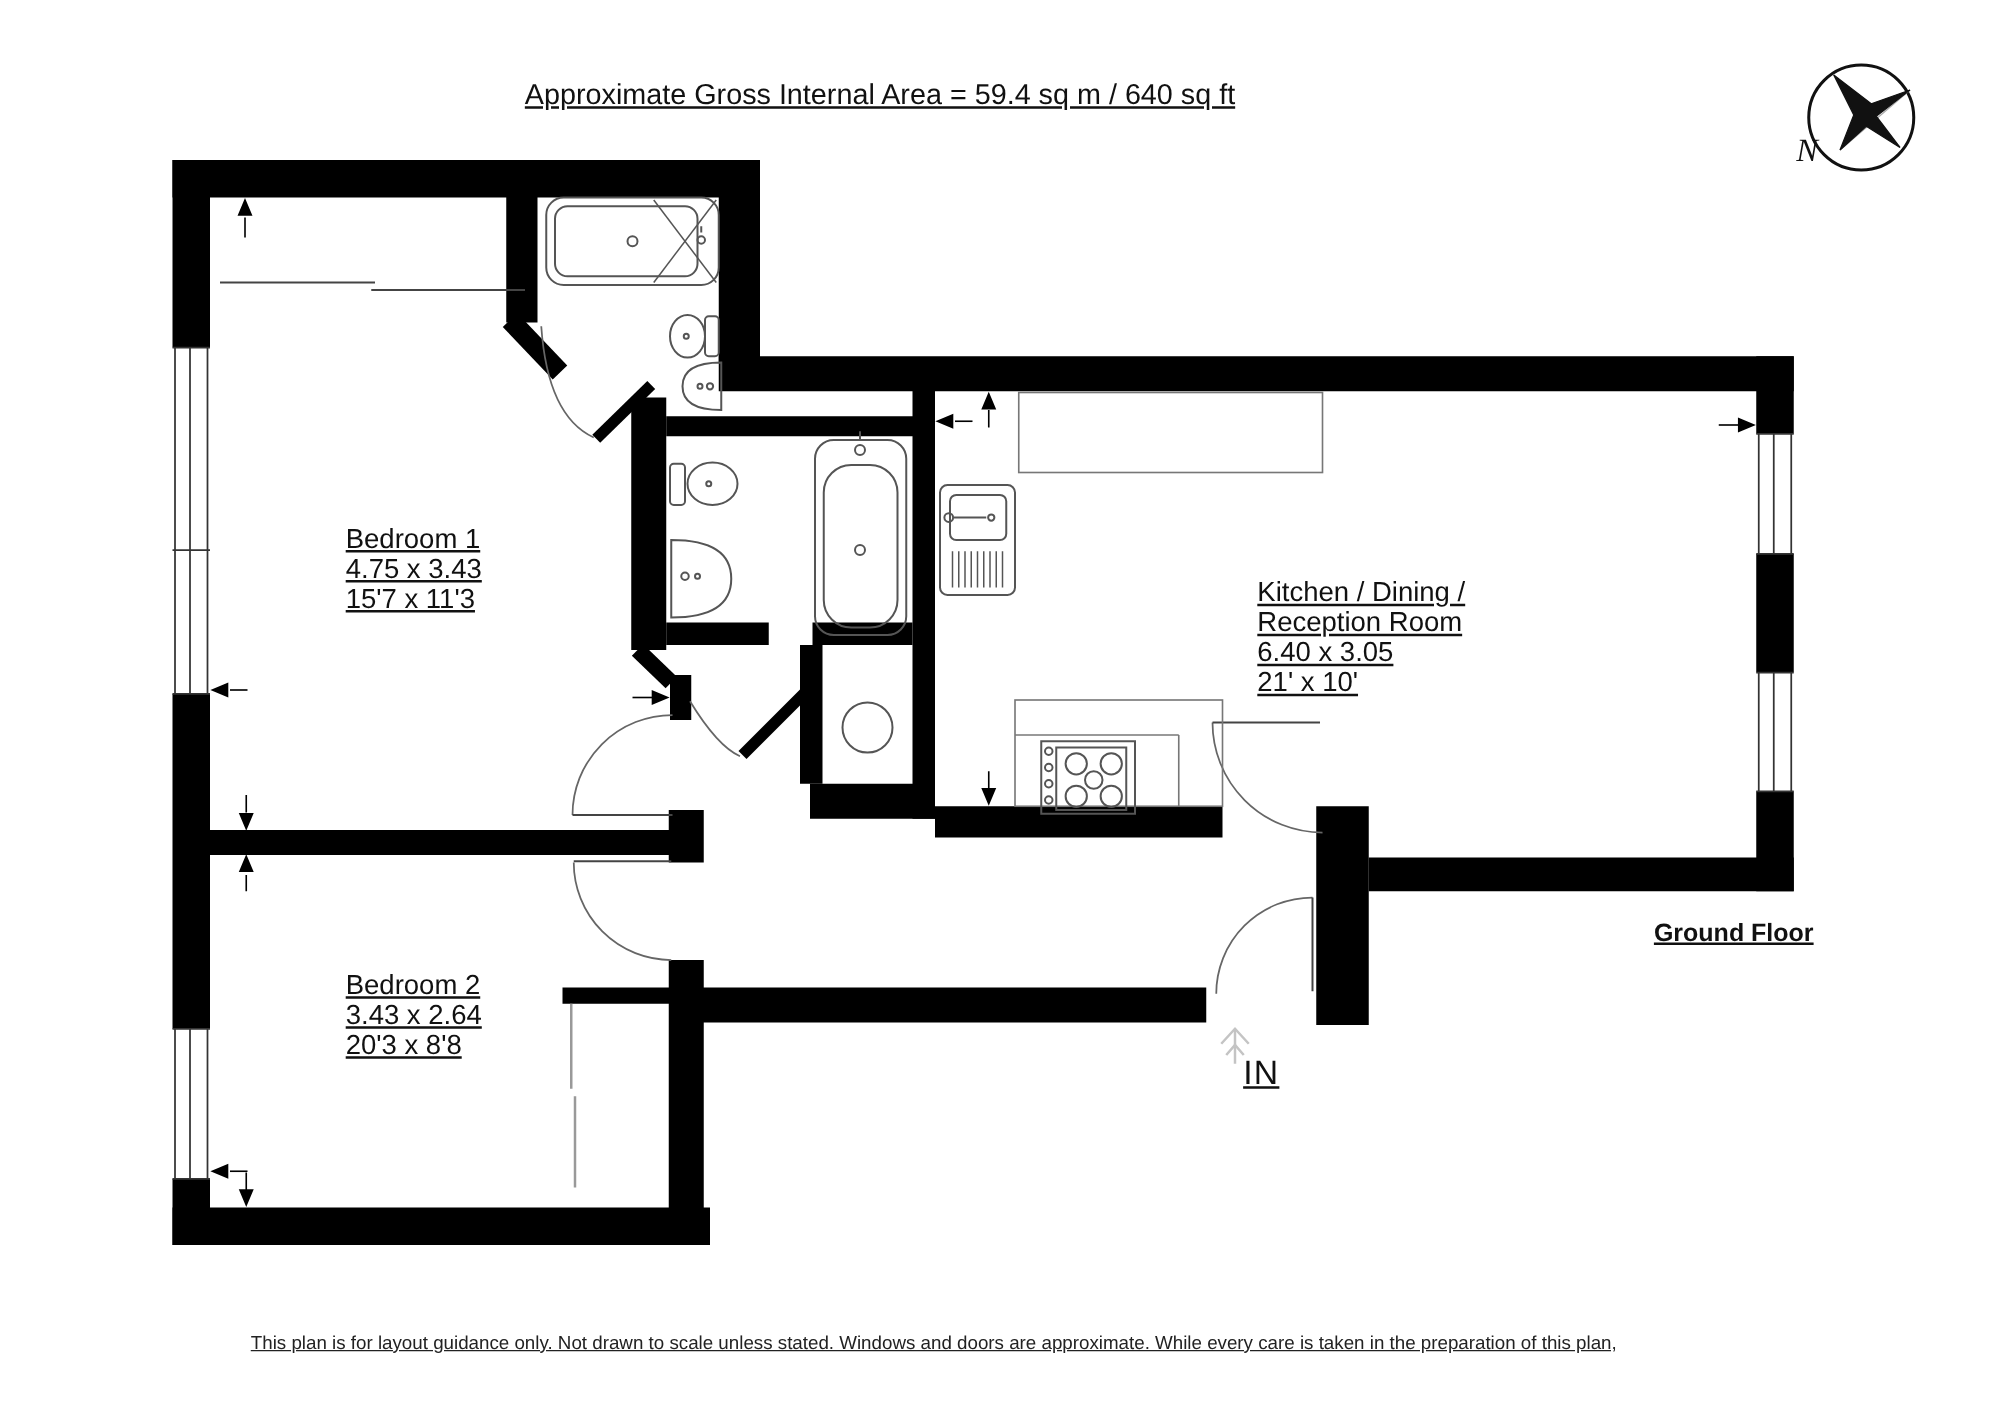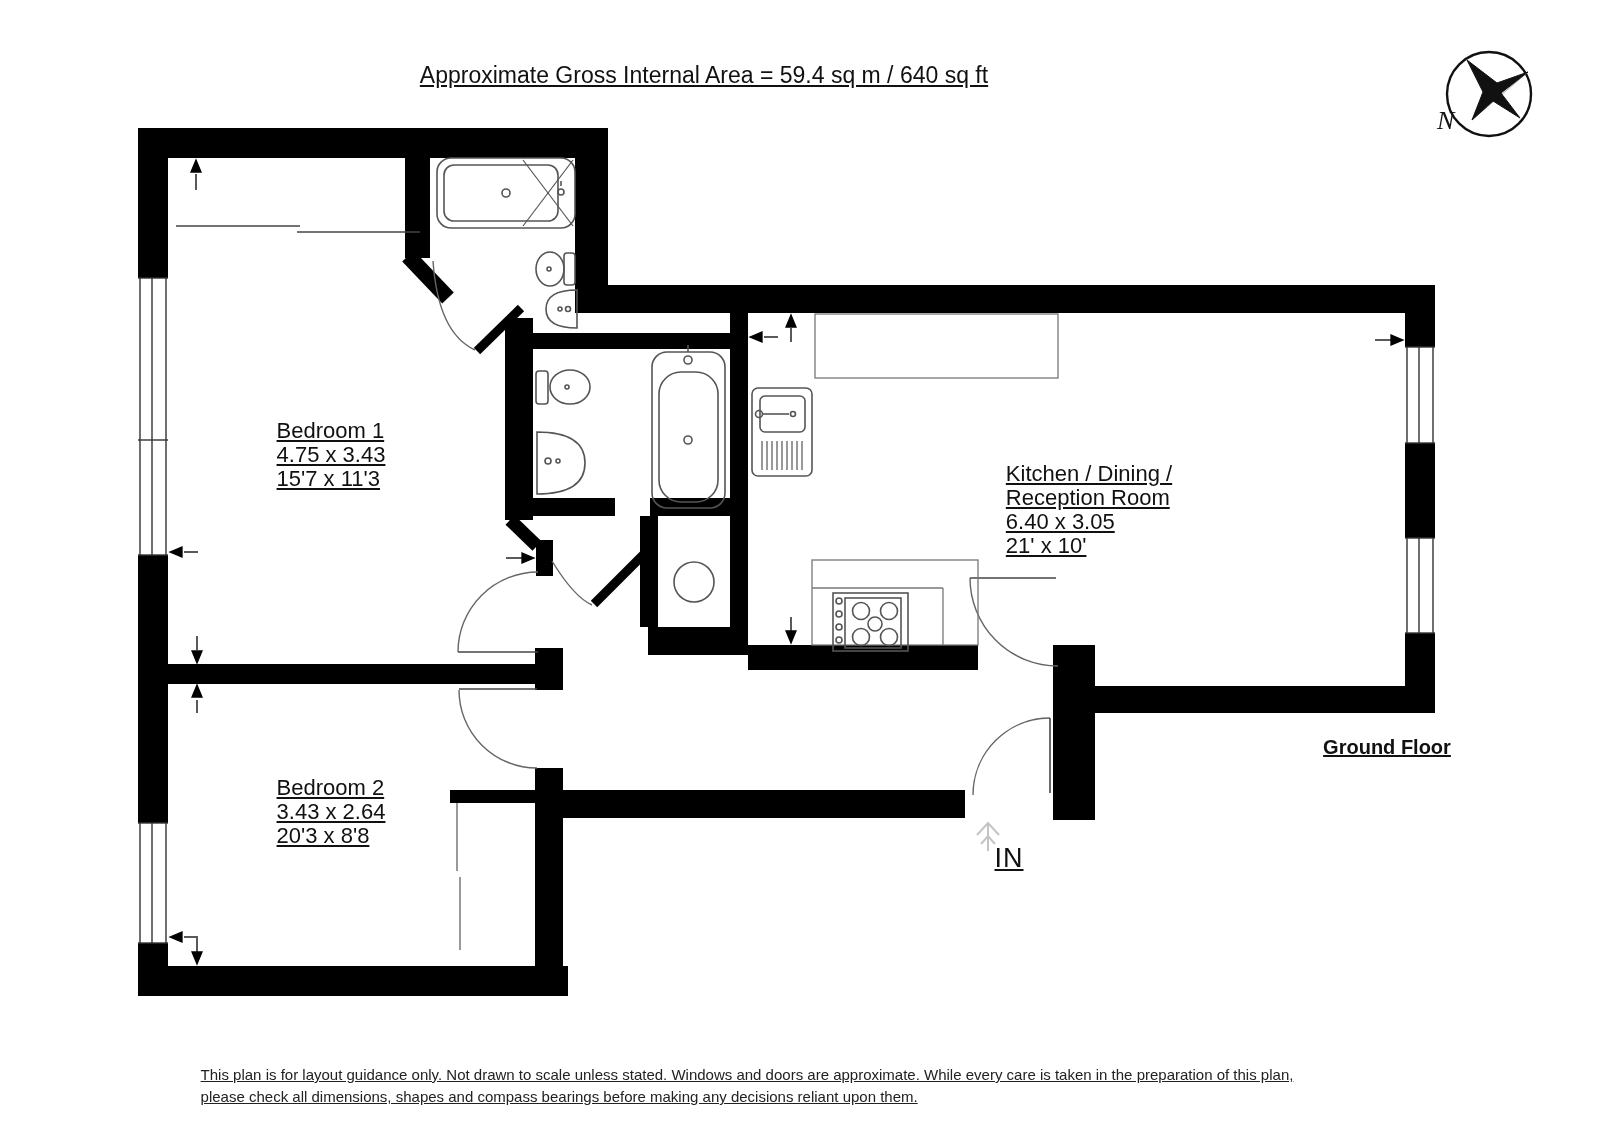--- a/index.html
+++ b/index.html
@@ -291,16 +291,15 @@
   </div>
 
   <div class="lbl gf" style="left:1387px;top:735px;">Ground Floor</div>
 
   <div class="lbl in" style="left:1009px;top:846px;">IN</div>
 
   <div class="north" style="left:1437px;top:106px;">N</div>
 
   <div class="lbl footer" style="left:747px;top:1044px;margin-top:20px;">
     <div>This plan is for layout guidance only. Not drawn to scale unless stated. Windows and doors are approximate. While every care is taken in the preparation of this plan,</div>
-    <div>please check all dimensions, shapes and compass bearings before making any decisions reliant upon them.</div>
   </div>
 
 </div>
 
 </body></html>

